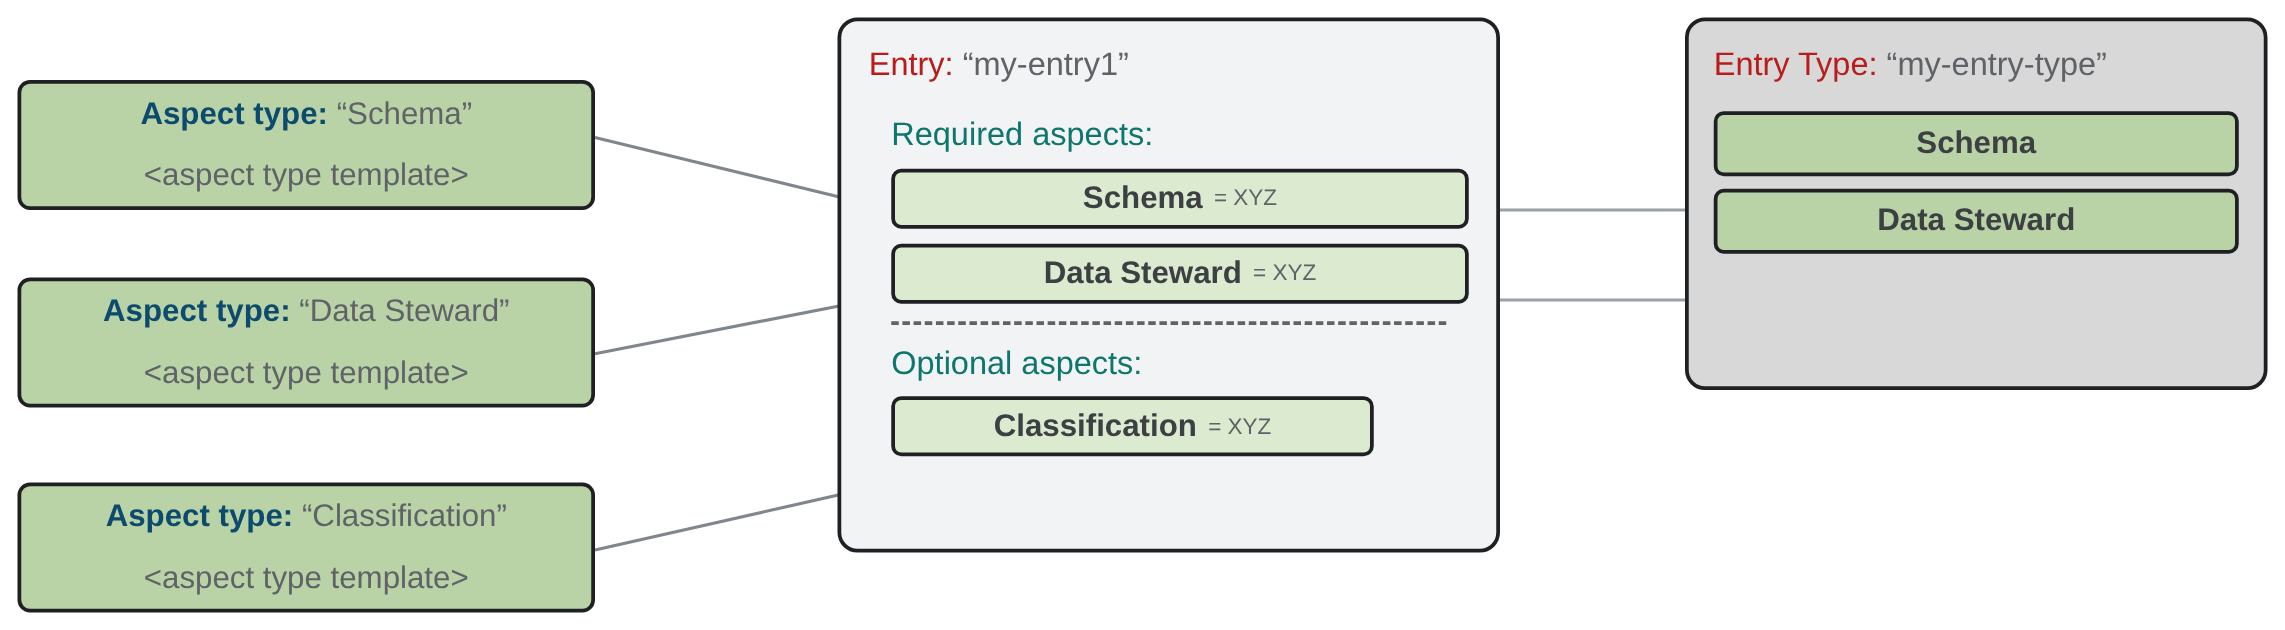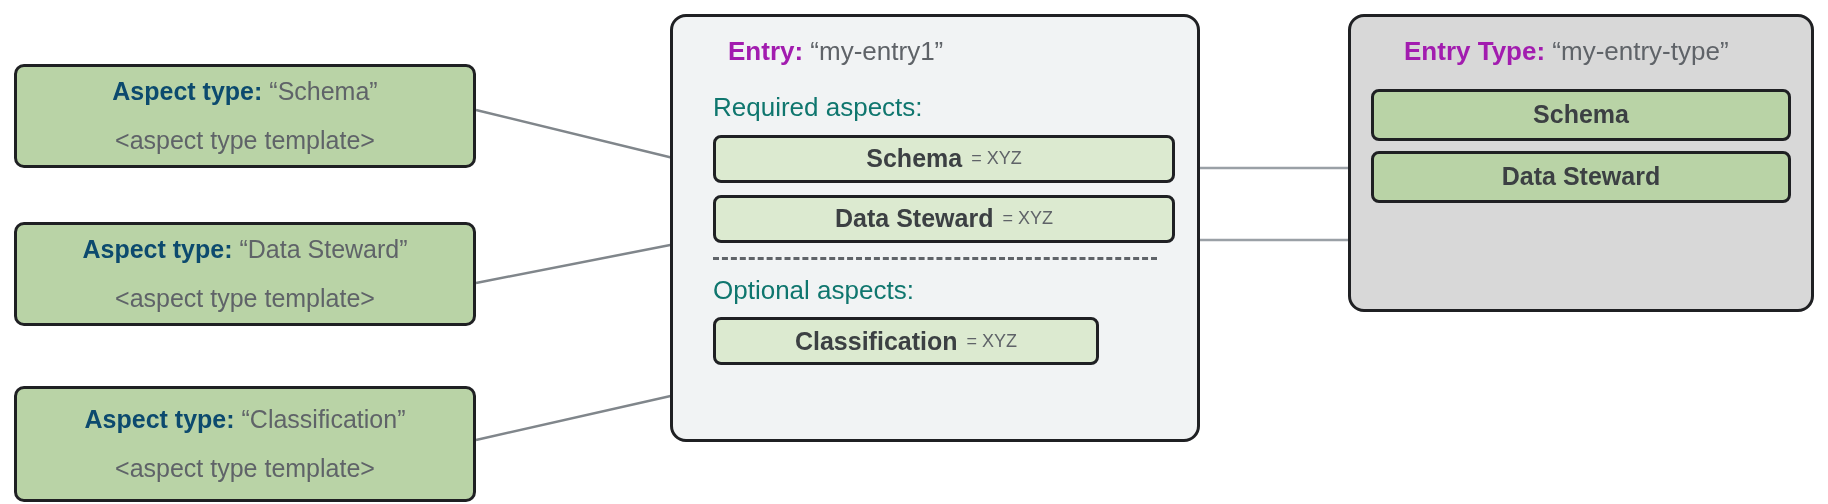--- a/index.html
+++ b/index.html
@@ -70,21 +70,21 @@
     border: 3px solid #1f2023;
     border-radius: 16px;
     padding: 18px 22px 20px 22px;
   }
   .panel-title {
     font-size: 26px;
     line-height: 1.3;
     white-space: nowrap;
     margin-bottom: 22px;
   }
-  .panel-title .lbl { font-weight: bold; color: #a21caf; margin-left: 33px; }
+  .panel-title .lbl { font-weight: normal; color: #b91c1c; }
   .panel-title .val { font-weight: normal; color: #5f6368; }
 
   .section-heading {
     font-size: 26px;
     color: #0f766e;
     font-weight: normal;
     line-height: 1.3;
     margin: 0 0 10px 18px;
     white-space: nowrap;
   }
@@ -181,21 +181,21 @@
   </div>
 
   <div class="aspect-type-card" style="left:14px; top:222px; width:462px; height:104px;">
     <div class="line1">
       <span class="lbl">Aspect type:</span>
       <span class="val">“Data Steward”</span>
     </div>
     <div class="line2">&lt;aspect type template&gt;</div>
   </div>
 
-  <div class="aspect-type-card" style="left:14px; top:386px; width:462px; height:116px;">
+  <div class="aspect-type-card" style="left:14px; top:386px; width:462px; height:104px;">
     <div class="line1">
       <span class="lbl">Aspect type:</span>
       <span class="val">“Classification”</span>
     </div>
     <div class="line2">&lt;aspect type template&gt;</div>
   </div>
 
   <div id="entry-panel" style="left:670px; top:14px; width:530px; height:428px;">
     <div class="panel-title">
       <span class="lbl">Entry:</span>

